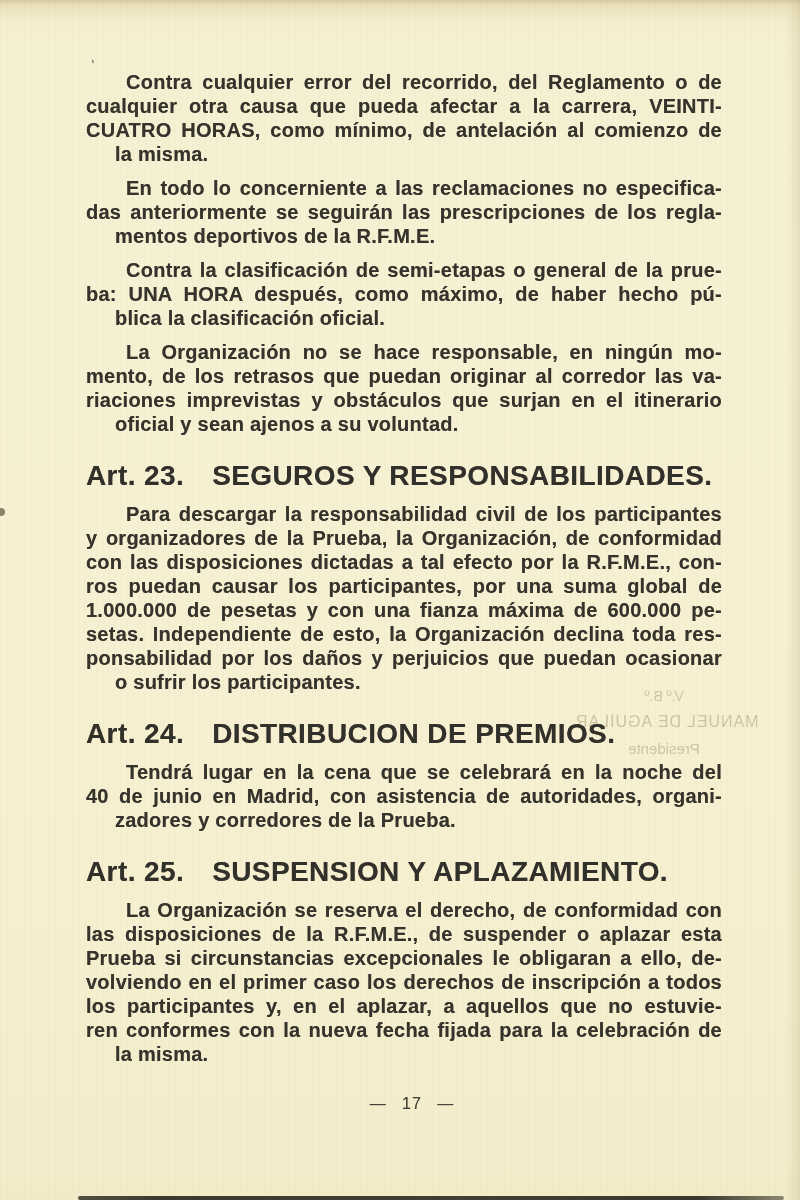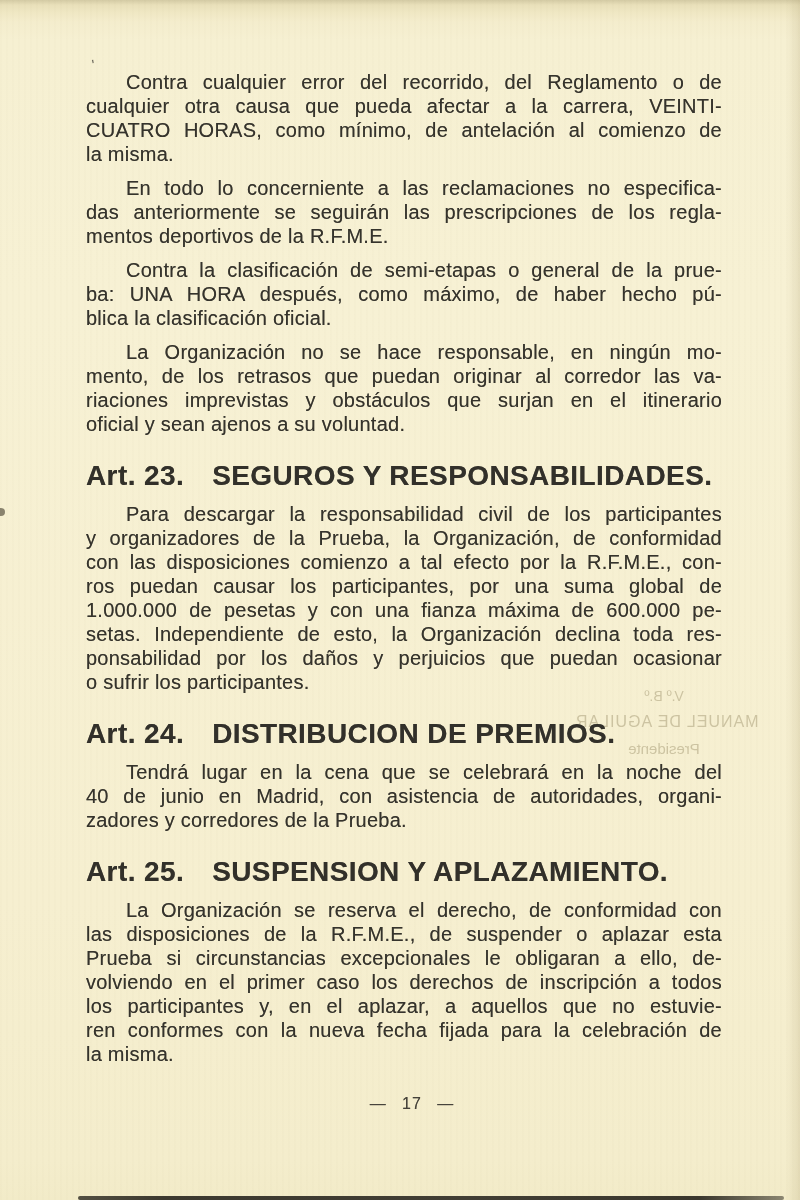--- a/index.html
+++ b/index.html
@@ -42,23 +42,24 @@
     color: #35332c;
     font-size: 20px;
     line-height: 24px;
     letter-spacing: 0.25px;
     text-shadow: 0 0 0.5px rgba(53,51,44,0.55);
   }
   .para { margin: 0 0 10px 0; }
   .pline {
     text-align: justify;
     text-align-last: justify;
+    font-weight: bold;
   }
   .pline.first { text-indent: 40px; }
-  .pline.plast { text-align-last: left; }
+  .pline.plast { text-align-last: left; margin-left: 29px; }
   .heading {
     margin: 28px 0 14px 0;
     font-weight: 700;
     font-size: 28px;
     line-height: 24px;
     letter-spacing: 0.4px;
     color: #32302a;
     text-shadow: 0 0 0.6px rgba(50,48,42,0.6);
     white-space: nowrap;
   }
@@ -141,21 +142,21 @@
         <div class="para">
           <div class="pline first">La Organización no se hace responsable, en ningún mo-</div>
           <div class="pline">mento, de los retrasos que puedan originar al corredor las va-</div>
           <div class="pline">riaciones imprevistas y obstáculos que surjan en el itinerario</div>
           <div class="pline plast">oficial y sean ajenos a su voluntad.</div>
         </div>
         <div class="heading"><span class="art">Art. 23.</span><span class="title">SEGUROS Y RESPONSABILIDADES.</span></div>
         <div class="para">
           <div class="pline first">Para descargar la responsabilidad civil de los participantes</div>
           <div class="pline">y organizadores de la Prueba, la Organización, de conformidad</div>
-          <div class="pline">con las disposiciones comienzo a tal efecto por la R.F.M.E., con-</div>
+          <div class="pline">con las disposiciones dictadas a tal efecto por la R.F.M.E., con-</div>
           <div class="pline">ros puedan causar los participantes, por una suma global de</div>
           <div class="pline">1.000.000 de pesetas y con una fianza máxima de 600.000 pe-</div>
           <div class="pline">setas. Independiente de esto, la Organización declina toda res-</div>
           <div class="pline">ponsabilidad por los daños y perjuicios que puedan ocasionar</div>
           <div class="pline plast">o sufrir los participantes.</div>
         </div>
         <div class="heading"><span class="art">Art. 24.</span><span class="title">DISTRIBUCION DE PREMIOS.</span></div>
         <div class="para">
           <div class="pline first">Tendrá lugar en la cena que se celebrará en la noche del</div>
           <div class="pline">40 de junio en Madrid, con asistencia de autoridades, organi-</div>

